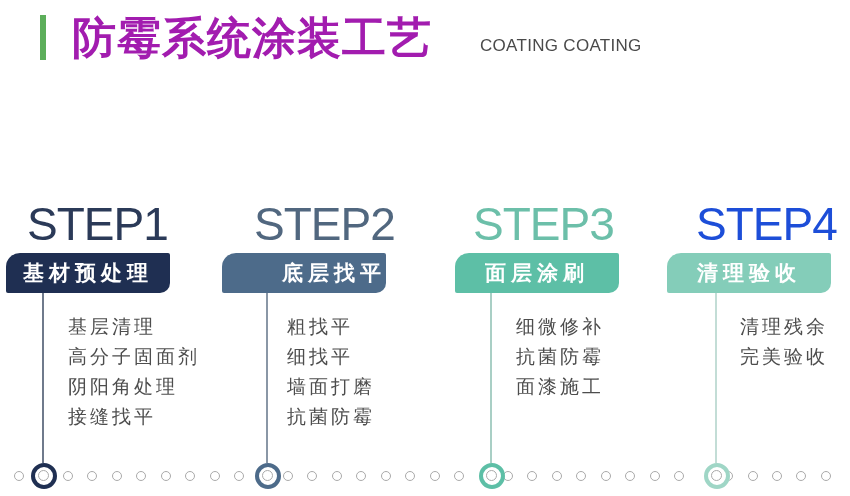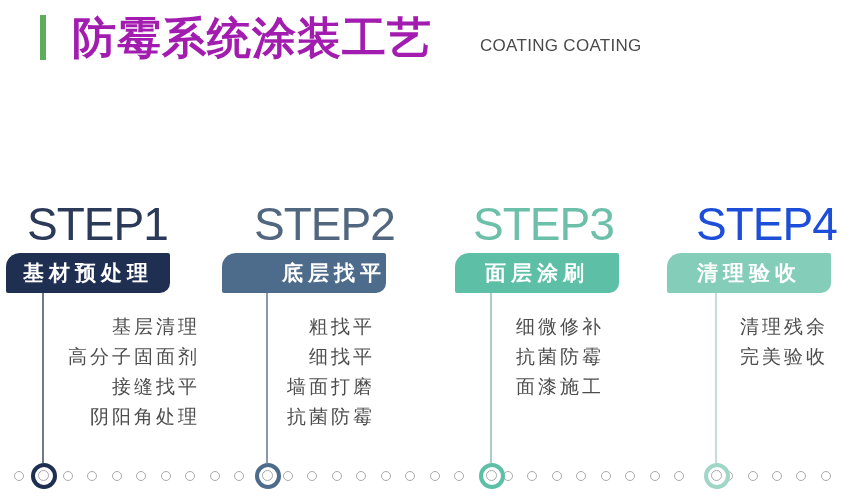--- a/index.html
+++ b/index.html
@@ -10,43 +10,43 @@
              color: #a21caf; letter-spacing: 1px; white-space: nowrap; line-height: 60px; }
     .subtitle { position: absolute; left: 480px; top: 36px; font-size: 17px; color: #4a4a4a;
                 font-family: "Liberation Sans", sans-serif; letter-spacing: 0.3px; white-space: nowrap; }
     .step-label { position: absolute; top: 198px; font-size: 46px; font-weight: normal;
                   font-family: "Liberation Sans", sans-serif; letter-spacing: -1px; white-space: nowrap;
                   line-height: 52px; }
     .badge { position: absolute; top: 253px; height: 40px; width: 164px; color: #ffffff;
              font-size: 21px; font-weight: bold; letter-spacing: 5px; line-height: 40px; text-align: center;
              border-radius: 14px 2px 10px 2px; }
     .items { position: absolute; top: 311px; margin: 0; padding: 0; list-style: none; }
-    .items li { font-size: 19px; line-height: 30px; color: #4d4d4d; letter-spacing: 3px; white-space: nowrap; text-align: right; }
+    .items li { font-size: 19px; line-height: 30px; color: #4d4d4d; letter-spacing: 3px; white-space: nowrap; }
     .vline { position: absolute; top: 293px; width: 2px; height: 170px; }
     .dot { position: absolute; top: 471px; width: 8px; height: 8px; border: 1.5px solid #aaaaaa;
            border-radius: 50%; background: #fff; box-sizing: content-box; }
     .big-dot { position: absolute; top: 463px; width: 18px; height: 18px; border-radius: 50%;
                background: #fff; border-width: 4px; border-style: solid; }
     .big-dot::after { content: ""; position: absolute; left: 3px; top: 3px; width: 9px; height: 9px;
                       border: 1.5px solid #aaaaaa; border-radius: 50%; }
   </style>
 </head>
 <body>
 
 <div class="accent-bar"></div>
 <div class="title">防霉系统涂装工艺</div>
 <div class="subtitle">COATING COATING</div>
 
 <div class="step-label" style="left:27px;color:#2b3a58;">STEP1</div>
 <div class="badge" style="left:6px;background:#1f2f52;">基材预处理</div>
 <ul class="items" style="left:68px;">
   <li>基层清理</li>
   <li>高分子固面剂</li>
+  <li>阴阳角处理</li>
   <li>接缝找平</li>
-  <li>阴阳角处理</li>
 </ul>
 <div class="vline" style="left:42px;background:#6f7a8c;"></div>
 
 <div class="step-label" style="left:254px;color:#51677f;">STEP2</div>
 <div class="badge" style="left:222px;background:#4d6b8a;text-align:right;">底层找平</div>
 <ul class="items" style="left:287px;">
   <li>粗找平</li>
   <li>细找平</li>
   <li>墙面打磨</li>
   <li>抗菌防霉</li>

